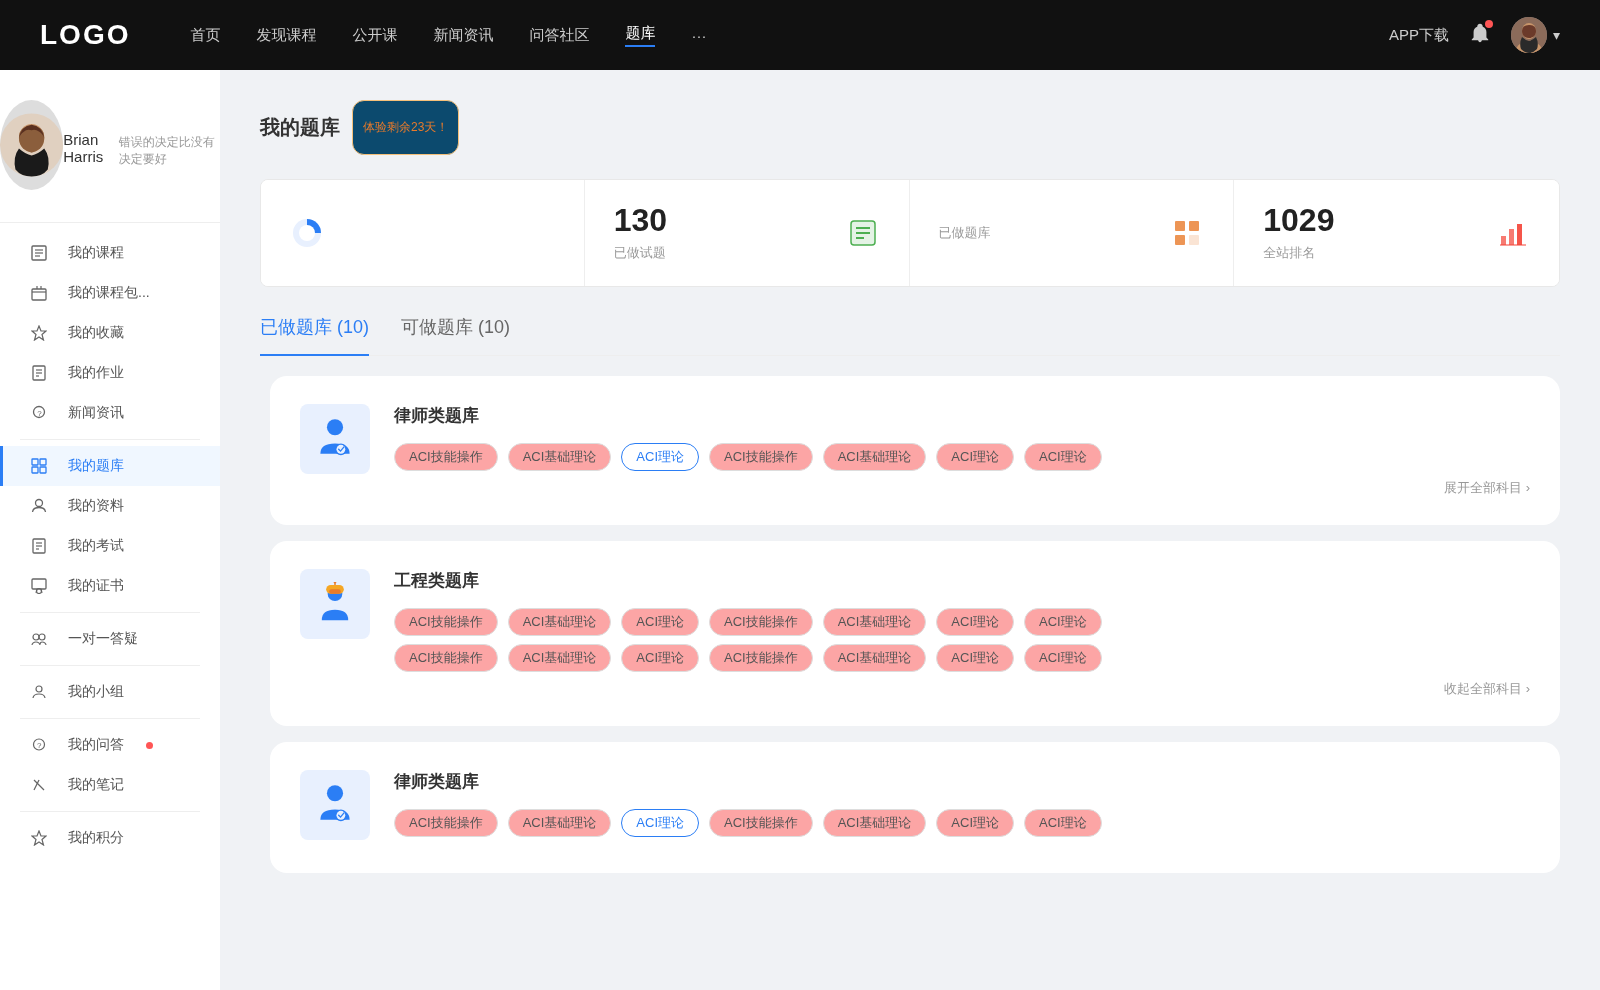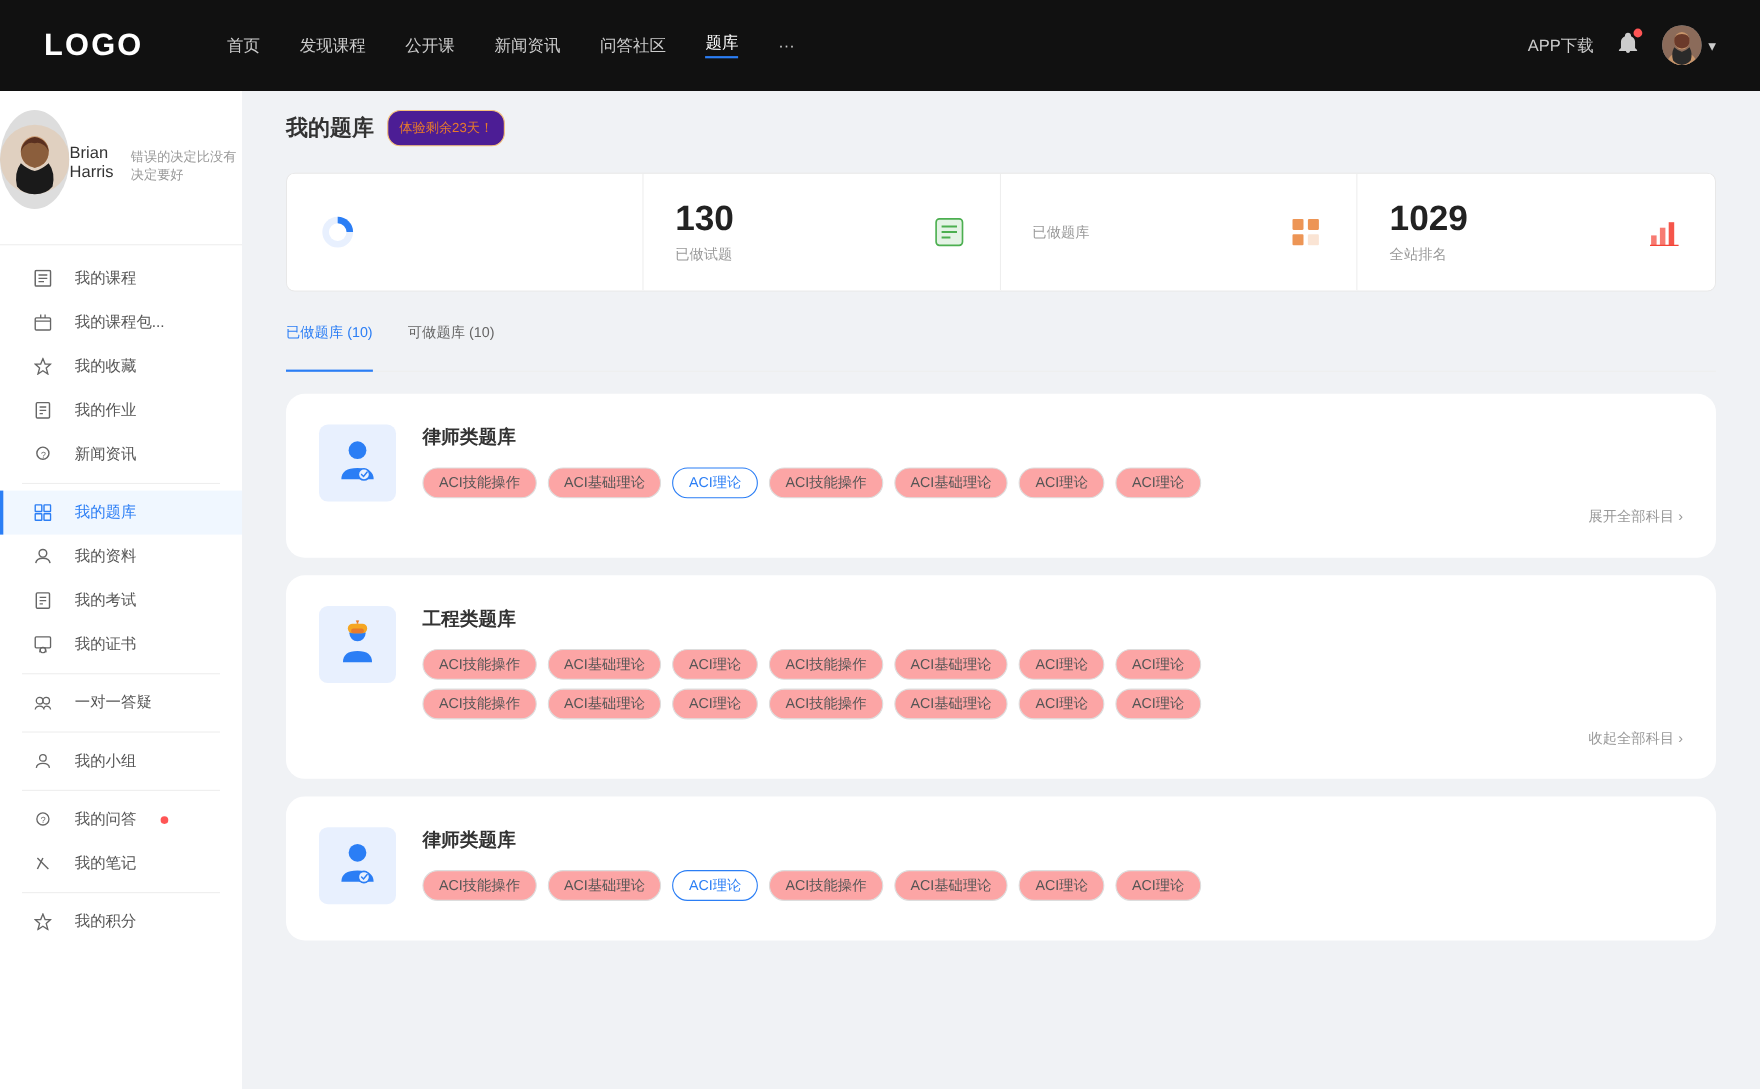--- a/index.html
+++ b/index.html
@@ -1,28 +1,27 @@
 <!DOCTYPE html>
 <html><head>
   <meta charset="utf-8">
   <style>
     * { box-sizing: border-box; margin: 0; padding: 0; }
     body { font-family: "PingFang SC", "Microsoft YaHei", sans-serif; background: #f0f2f5; min-height: 990px; }
 
     
     .header {
       background: #111;
-      height: 82px;
+      height: 70px;
       display: flex;
       align-items: center;
       padding: 0 40px;
       position: fixed;
       top: 0; left: 0; right: 0;
       z-index: 100;
-      gap: 16px;
     }
     .header-logo {
       font-size: 28px;
       font-weight: bold;
       color: white;
       letter-spacing: 2px;
       margin-right: 60px;
     }
     .header-nav {
       display: flex;
@@ -176,24 +175,24 @@
       align-items: center;
       gap: 12px;
       margin-bottom: 24px;
     }
     .page-title {
       font-size: 20px;
       font-weight: 600;
       color: #333;
     }
     .trial-badge {
-      background: #4c1d95;
+      background: #0c4a6e;
       color: #e87a2a;
       font-size: 12px;
-      padding: 7px 10px;
+      padding: 18px 10px;
       border-radius: 12px;
       border: 1px solid #f5c07a;
     }
 
     
     .stats-row {
       display: grid;
       grid-template-columns: repeat(4, 1fr);
       gap: 1px;
       background: #e8e8e8;
@@ -230,23 +229,23 @@
     }
 
     
     .tabs-row {
       display: flex;
       gap: 32px;
       margin-bottom: 20px;
       border-bottom: 1px solid #eee;
     }
     .tab-item {
-      font-size: 13px;
+      font-size: 18px;
       color: #666;
-      padding-bottom: 26px;
+      padding-bottom: 16px;
       cursor: pointer;
       position: relative;
     }
     .tab-item.active {
       color: #2b7ef5;
       font-weight: 500;
     }
     .tab-item.active::after {
       content: '';
       position: absolute;
@@ -257,20 +256,21 @@
 
     
     .qbank-card {
       background: white;
       border-radius: 17px;
       padding: 28px 30px;
       margin-bottom: 16px;
       display: flex;
       align-items: flex-start;
       gap: 24px;
+      margin-left: 10px;
     }
     .qbank-icon-wrap {
       width: 70px; height: 70px;
       background: #e8f0fe;
       border-radius: 8px;
       display: flex; align-items: center; justify-content: center;
       flex-shrink: 0;
     }
     .qbank-body { flex: 1; }
     .qbank-title {

